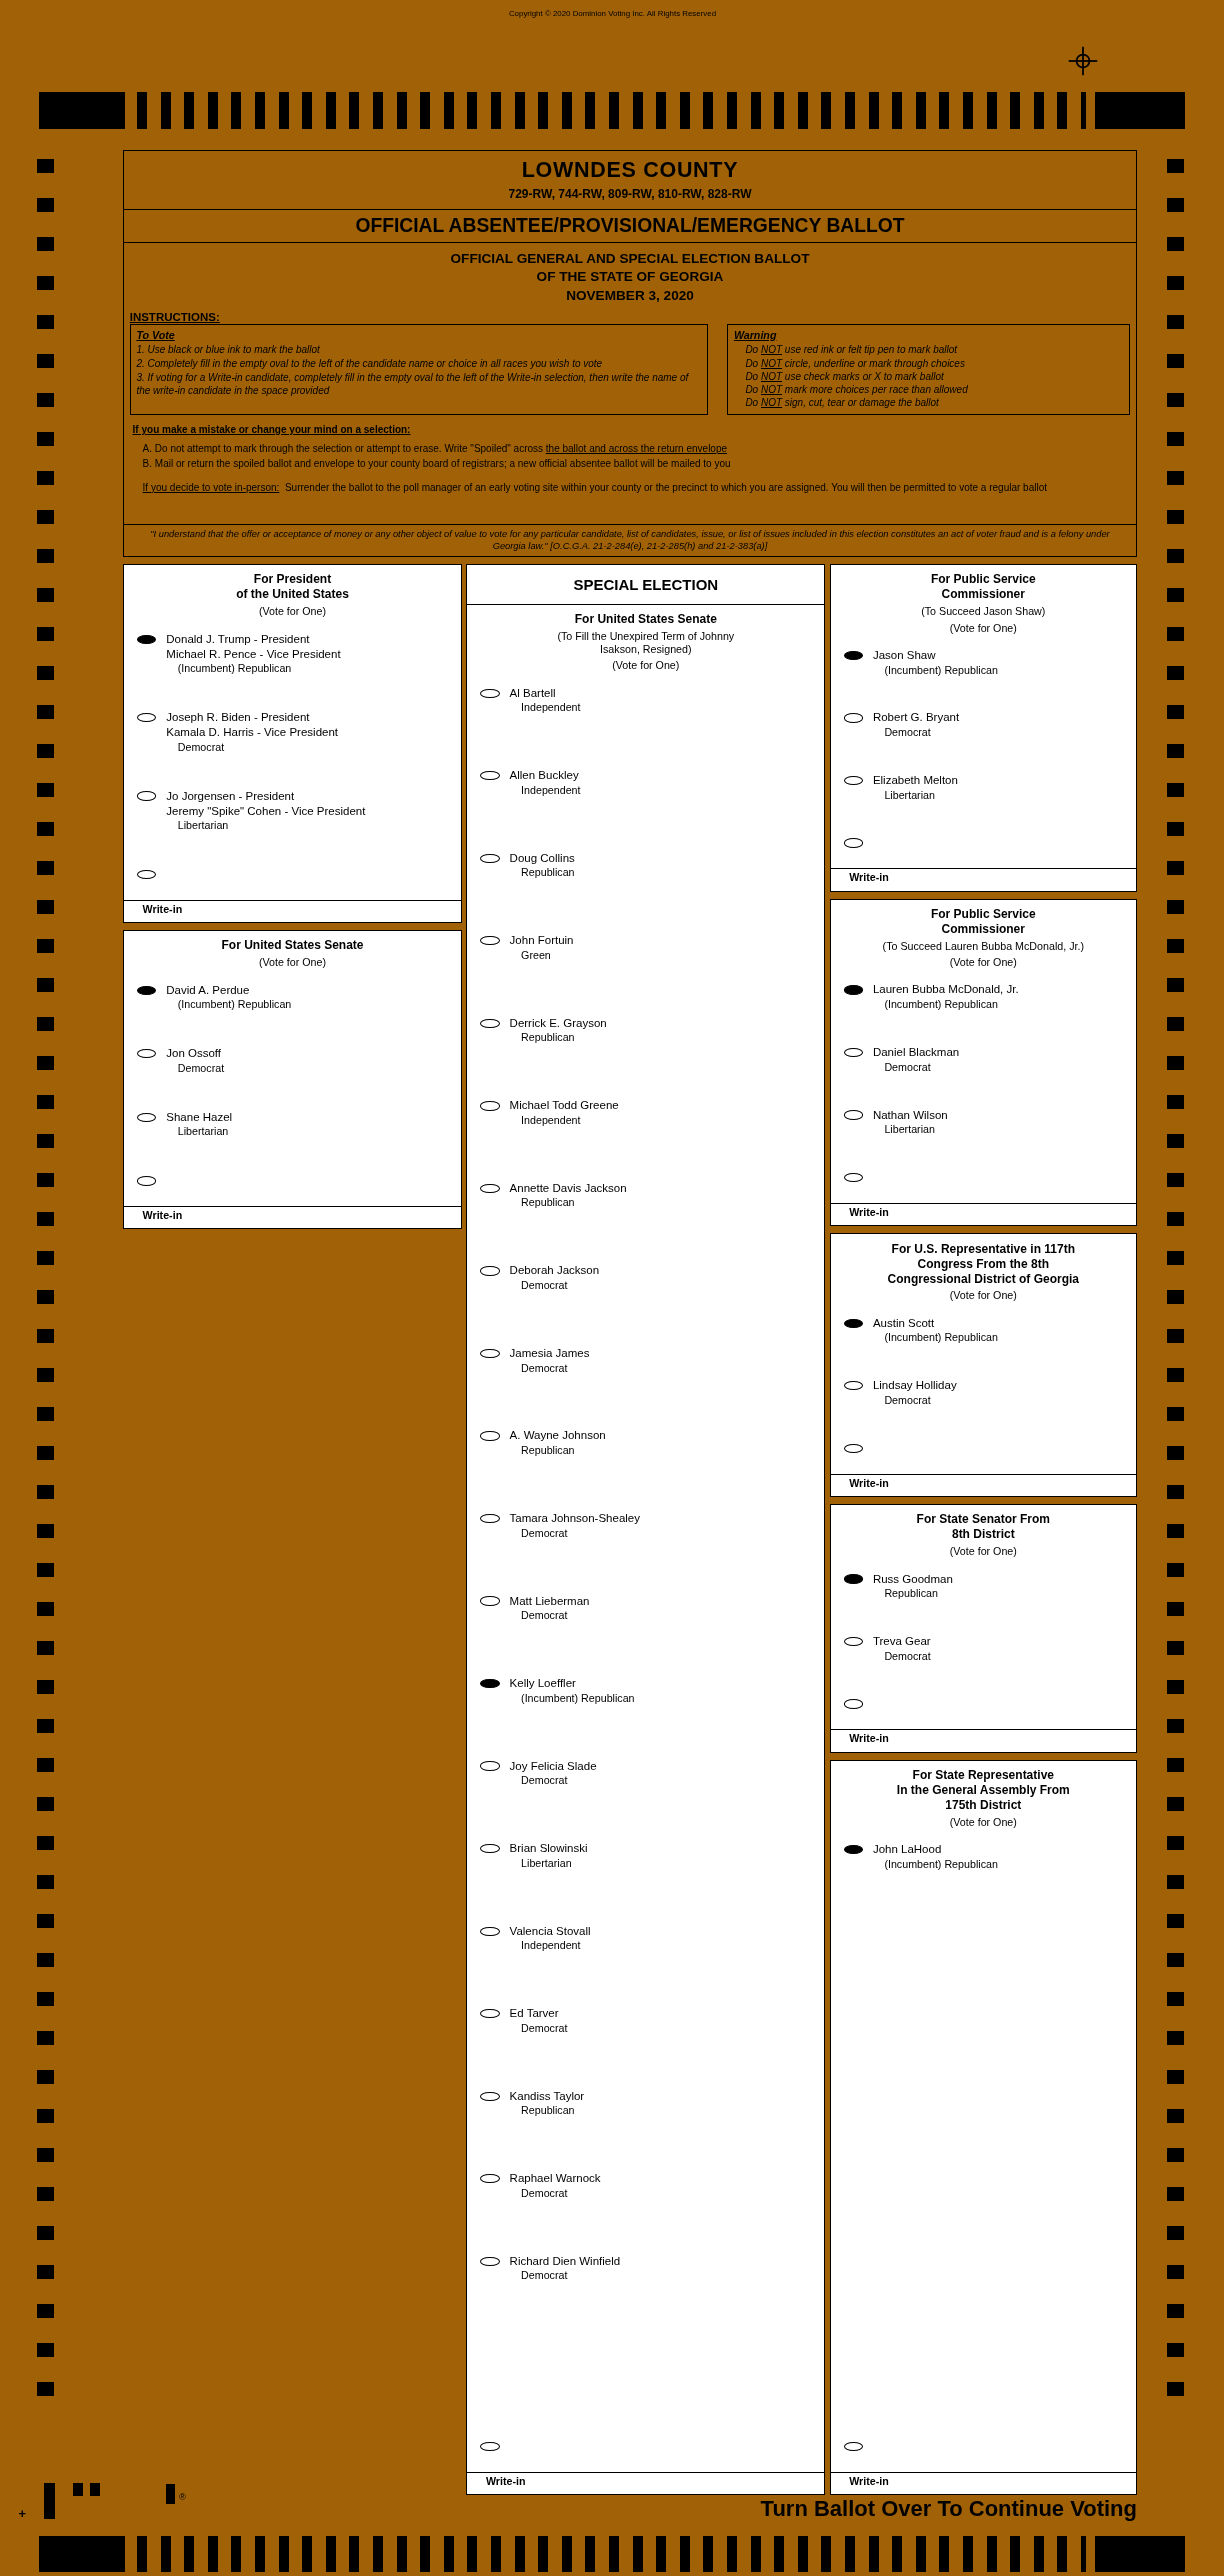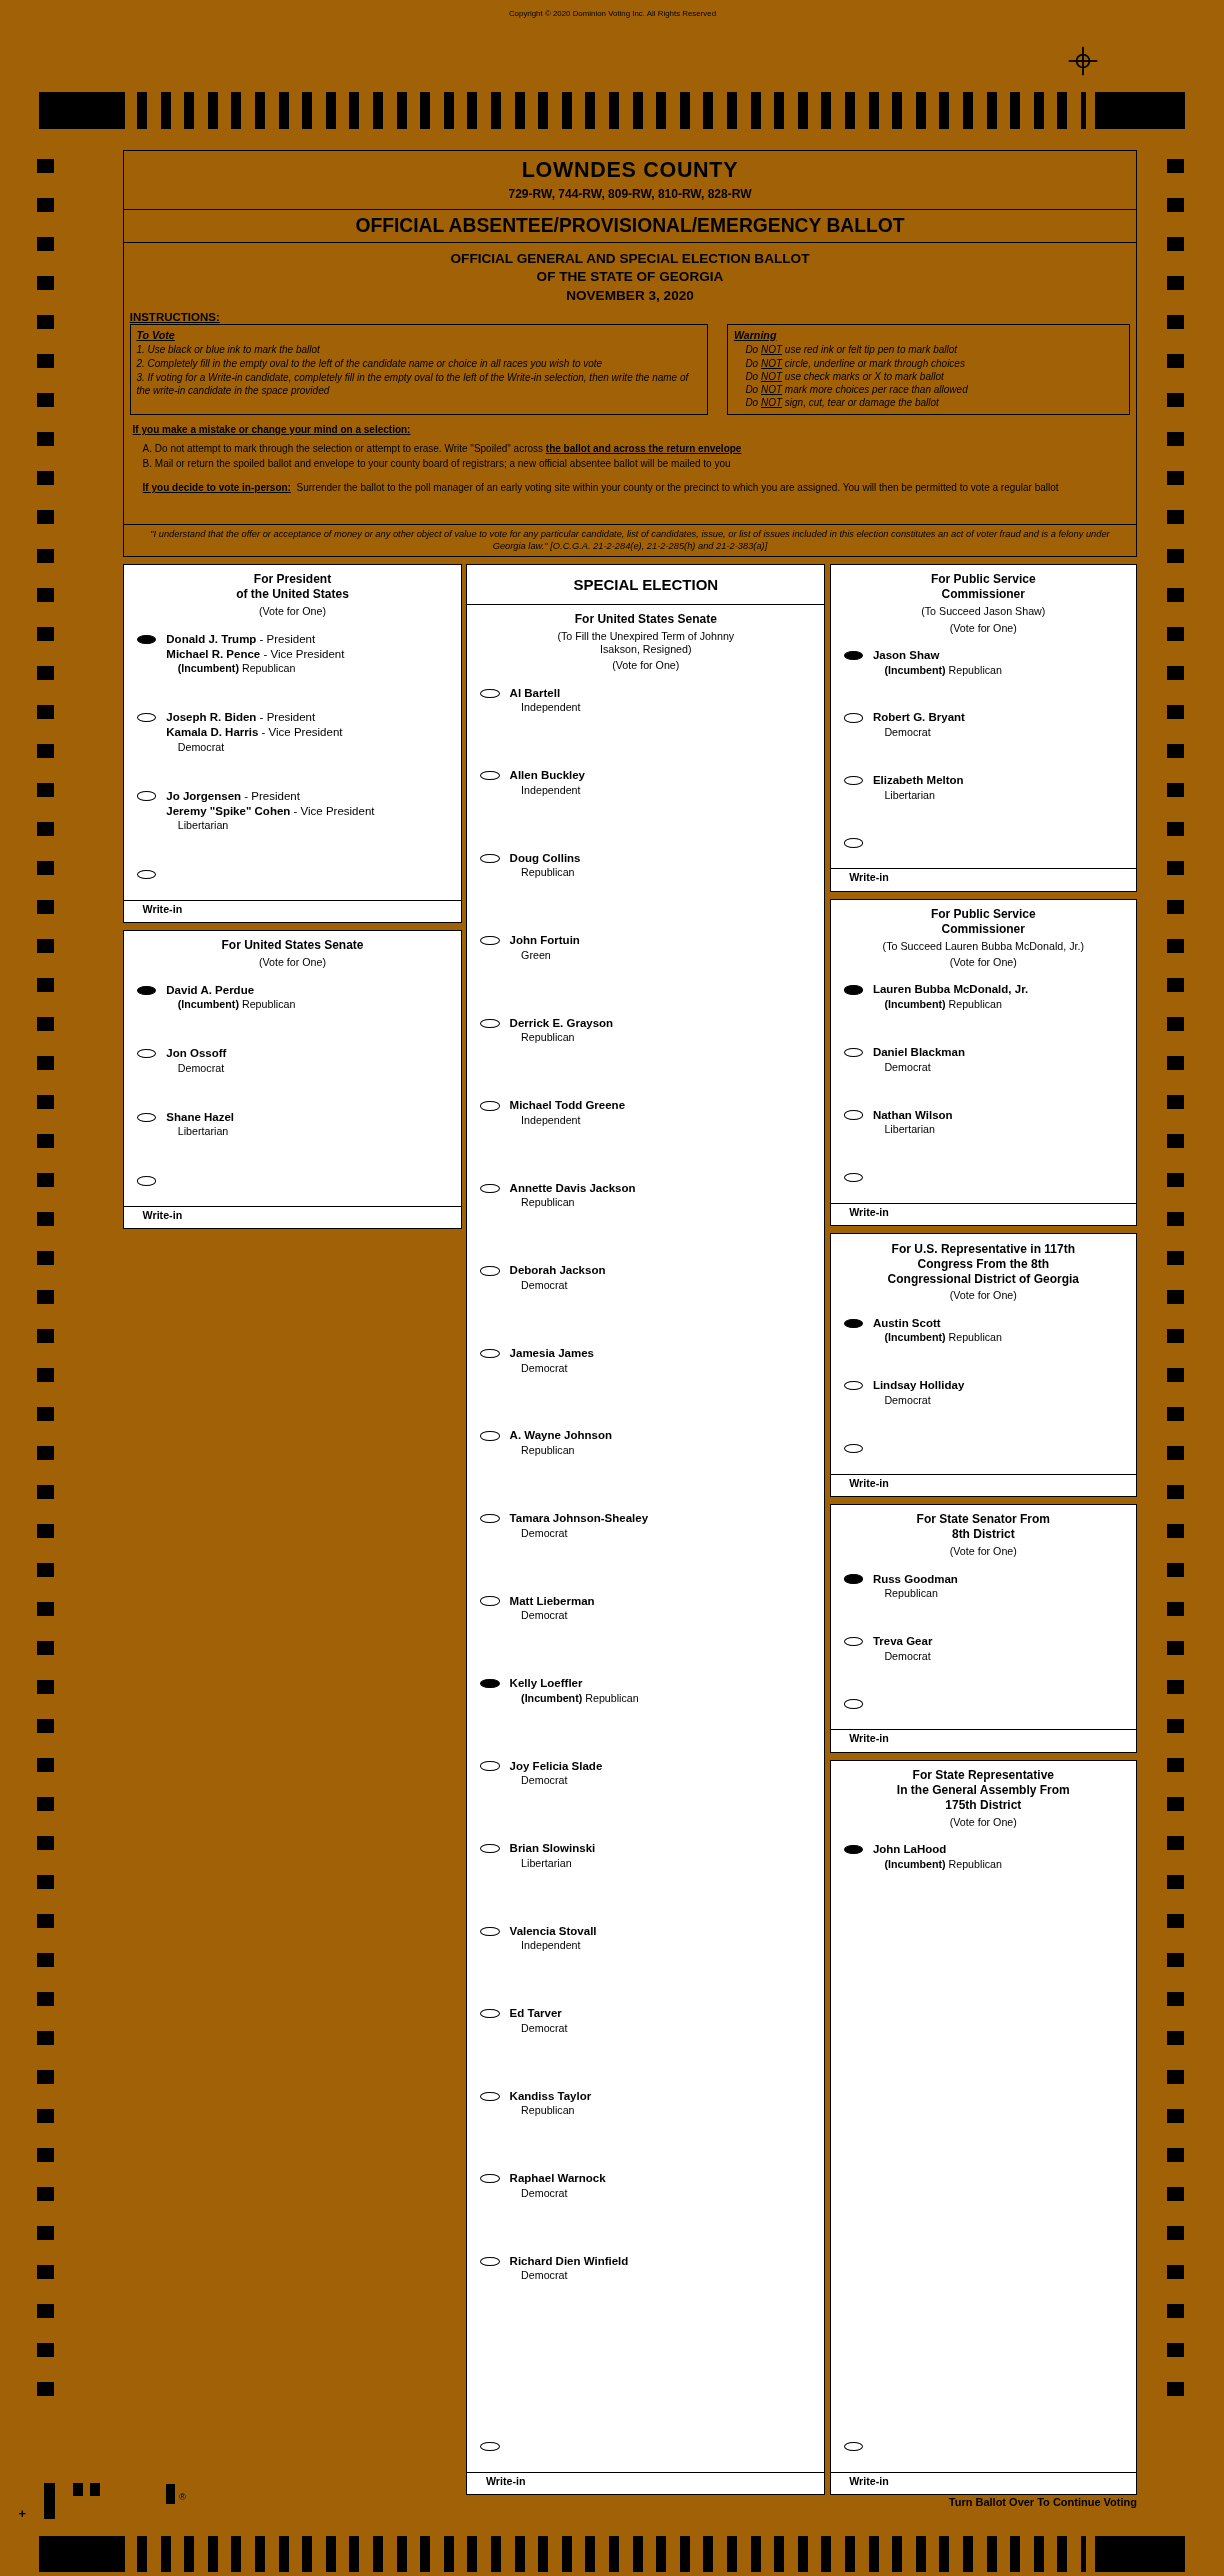--- a/index.html
+++ b/index.html
@@ -1,21 +1,21 @@
 <!DOCTYPE html>
 <html style="font-size:11.5px"><head>
 <meta charset="utf-8">
 <style>
   * { box-sizing: border-box; }
   html,body { margin:0; padding:0; background:#e8e8e8; }
   .page {
     position:relative; width:1225px; height:2576px; background:#a16207;
     font-family:"Liberation Sans", sans-serif; color:#000; overflow:hidden;
   }
-  .b { font-weight:bold;text-align:center; }
+  .b { font-weight:normal;text-align:center; }
   .u { text-decoration:underline; }
 
   
   .copyright { position:absolute; top:8.6px; left:0; width:100%; text-align:center; font-size:7.9px; }
   .reg-mark { position:absolute; top:46px; left:1068px; width:30px; height:30px; }
   .tt-left  { position:absolute; top:92px; left:39px;  width:86px; height:37px; background:#000; }
   .tt-ticks { position:absolute; top:92px; left:137px; width:949px; height:37px;
               background:repeating-linear-gradient(to right,#000 0 10px,transparent 10px 23.6px); }
   .tt-right { position:absolute; top:92px; left:1095px; width:90px; height:37px; background:#000; }
   .tb-left  { position:absolute; top:2536px; left:39px;  width:86px; height:36px; background:#000; }
@@ -28,21 +28,21 @@
                 background:repeating-linear-gradient(to bottom,#000 0 14.3px,transparent 14.3px 39px); }
 
   .fm-bar { position:absolute; left:44px;  top:2483px; width:10.7px; height:36px; background:#000; }
   .fm-sq1 { position:absolute; left:73px; top:2483px; width:10px; height:13px; background:#000; }
   .fm-sq2 { position:absolute; left:90px; top:2483px; width:10px; height:13px; background:#000; }
   .fm-sq3 { position:absolute; left:166px; top:2484px; width:9.3px; height:20px; background:#000; }
   .fm-reg { position:absolute; left:179px; top:2492px; font-size:9.3px; }
   .fm-plus{ position:absolute; left:18.6px;  top:2506px; font-size:13px; font-weight:bold; }
 
   .turn-over { position:absolute; top:2496px; left:123px; width:1014px; text-align:right;
-               font-size:11px; font-weight:bold; }
+               font-size:22px; font-weight:bold; }
 
   
   .content { position:absolute; top:150px; left:123px; width:1014px; }
   .header-outer { border:1.4px solid #000; height:407px; display:flex; flex-direction:column; overflow:hidden; }
   .county-section { border-bottom:1.4px solid #000; text-align:center; padding:7.2px 0 7.2px; }
   .county-name { font-size:21.5px; font-weight:bold; letter-spacing:0.7px; }
   .precincts { font-size:12px; font-weight:bold; margin-top:4.3px; }
   .ballot-title { border-bottom:1.4px solid #000; text-align:center; font-size:19.3px; font-weight:bold; padding:5px 0; }
   .election-title { text-align:center; font-weight:bold; font-size:13.6px; padding:7.2px 0 2.9px; line-height:1.35; }
   .instructions-label { font-weight:bold; text-decoration:underline; font-size:11.5px; padding:2.9px 5.7px 1.4px; }

